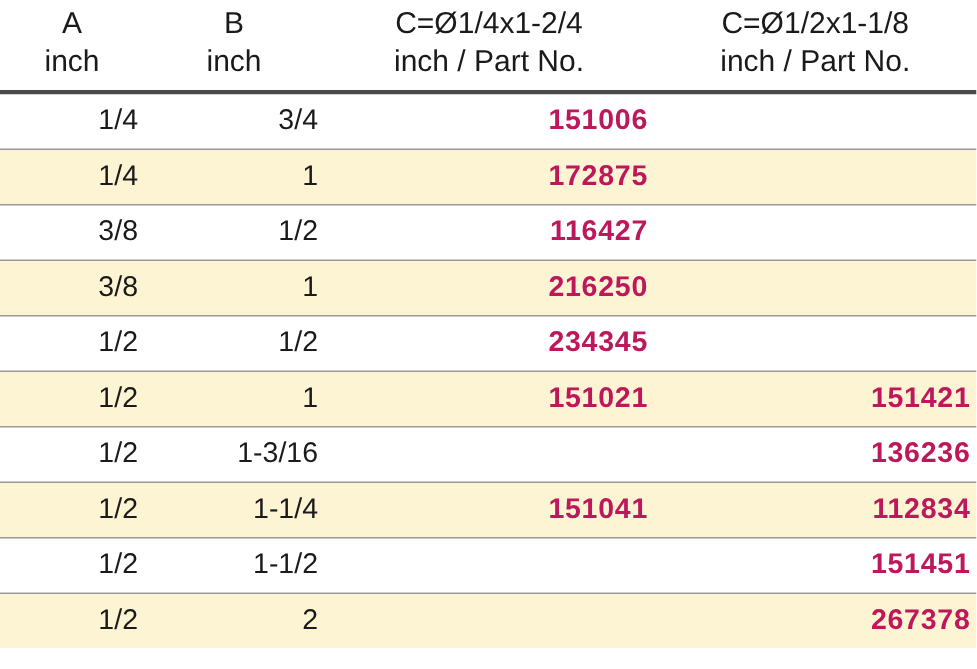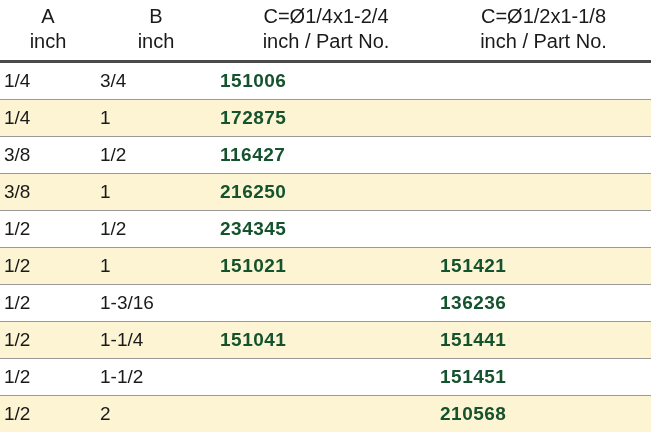--- a/index.html
+++ b/index.html
@@ -50,37 +50,37 @@
   }
   .rule {
     height: 3px;
     background: #4a4a4a;
     width: 100%;
   }
 
   tbody td {
     font-size: 19px;
     line-height: 22px;
-    text-align: left;
+    text-align: right;
     padding: 7px 4px 7px 4px;
     border-bottom: 1px solid #9a9a9a;
     vertical-align: middle;
     white-space: nowrap;
   }
   tbody tr.odd td { background: #ffffff; }
   tbody tr.even td { background: #fcf4d3; }
   tbody tr:last-child td { border-bottom: none; }
 
   td.col-a, td.col-b {
     font-weight: normal;
     color: #1a1a1a;
   }
   td.col-c {
     font-weight: bold;
-    color: #14532d;
+    color: #be185d;
     letter-spacing: 0.5px;
   }
   td.col-c.empty { font-weight: bold; }
 </style>
 </head>
 <body>
 
 <div id="sheet">
   <table class="spec">
     <colgroup>
@@ -154,29 +154,29 @@
       <tr class="odd">
         <td class="col-a">1/2</td>
         <td class="col-b">1-3/16</td>
         <td class="col-c empty"></td>
         <td class="col-c">136236</td>
       </tr>
       <tr class="even">
         <td class="col-a">1/2</td>
         <td class="col-b">1-1/4</td>
         <td class="col-c">151041</td>
-        <td class="col-c">151441</td>
+        <td class="col-c">112834</td>
       </tr>
       <tr class="odd">
         <td class="col-a">1/2</td>
         <td class="col-b">1-1/2</td>
         <td class="col-c empty"></td>
         <td class="col-c">151451</td>
       </tr>
       <tr class="even">
         <td class="col-a">1/2</td>
         <td class="col-b">2</td>
         <td class="col-c empty"></td>
-        <td class="col-c">210568</td>
+        <td class="col-c">267378</td>
       </tr>
     </tbody>
   </table>
 </div>
 
 </body></html>

